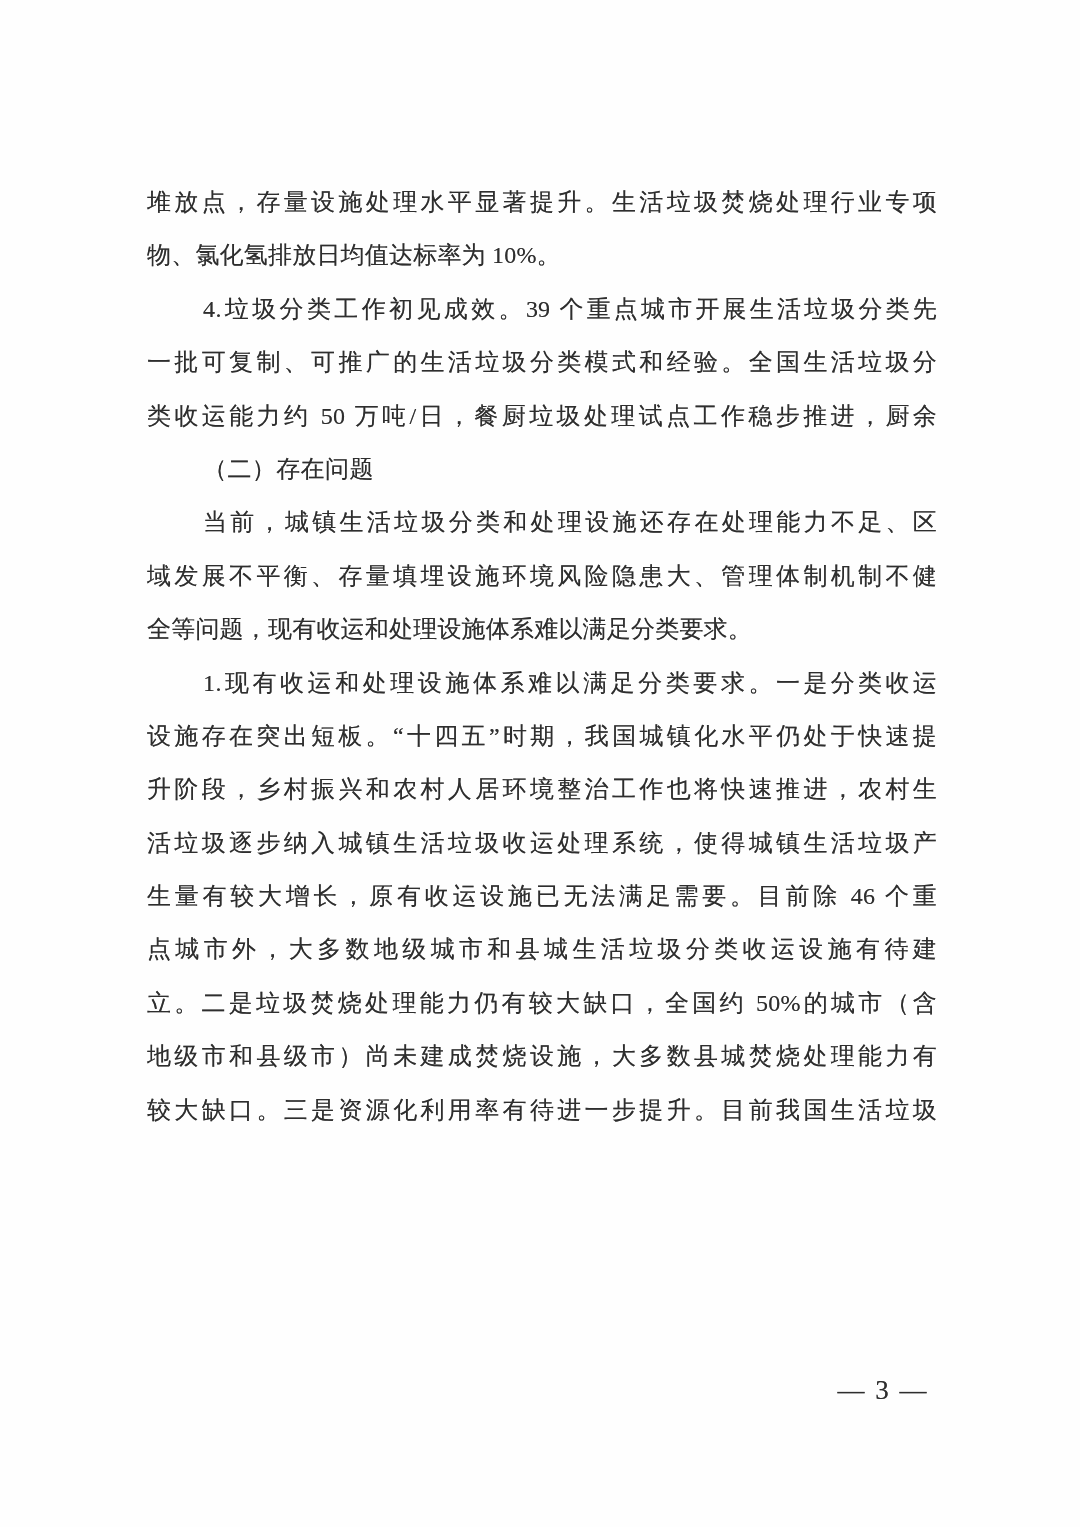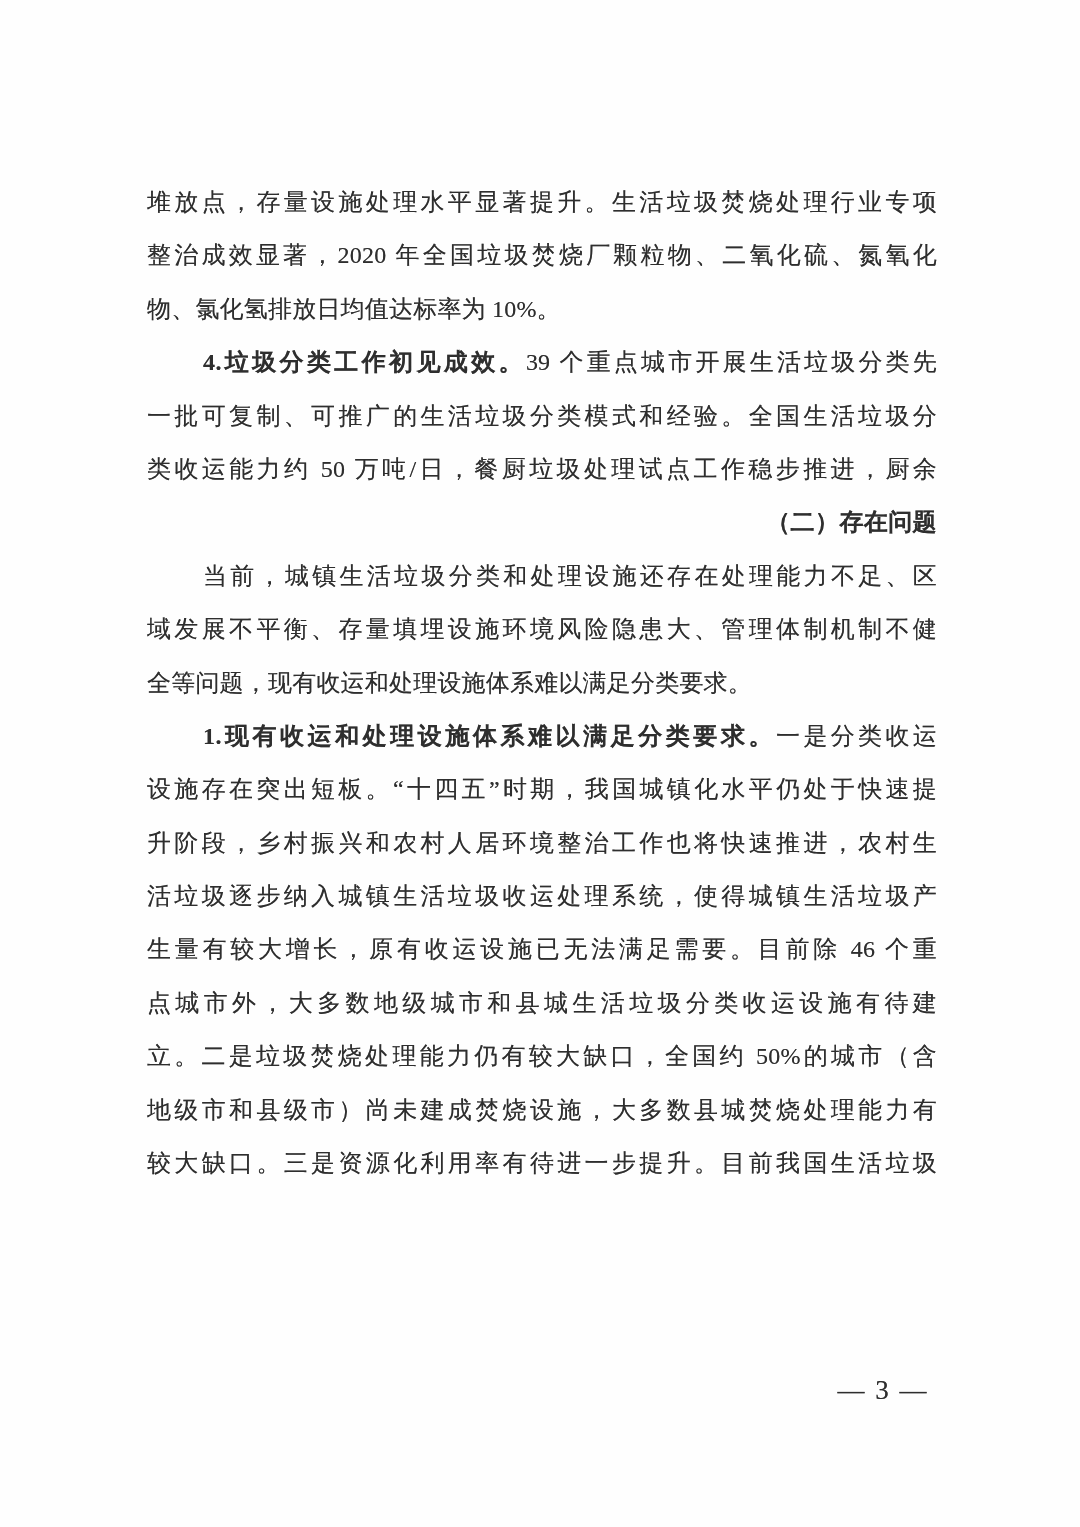--- a/index.html
+++ b/index.html
@@ -40,25 +40,24 @@
 
   .line.justify {
     white-space: normal;
     text-align: justify;
     text-align-last: justify;
     text-justify: inter-character;
   }
 
   .line.indent {
     text-indent: 56px;
-    text-align: right;
   }
 
   .bold {
-    font-weight: 700;
+    font-weight: 400;
     letter-spacing: 0.4px;
   }
 
   .page-number {
     position: absolute;
     left: 828px;
     top: 1372px;
     width: 110px;
     font-size: 27px;
     line-height: 36px;
@@ -71,21 +70,20 @@
 </style>
 </head>
 <body>
 
 <div class="page">
 
   <div class="body-text">
 
     <div class="line justify"><span>堆放点，存量设施处理水平显著提升。生活垃圾焚烧处理行业专项</span></div>
 
-    <div class="line justify"><span>整治成效显著，2020 年全国垃圾焚烧厂颗粒物、二氧化硫、氮氧化</span></div>
 
     <div class="line"><span>物、氯化氢排放日均值达标率为 10%。</span></div>
 
     <div class="line justify indent"><span class="bold">4.垃圾分类工作初见成效。</span><span>39 个重点城市开展生活垃圾分类先</span></div>
 
 
 
     <div class="line justify"><span>一批可复制、可推广的生活垃圾分类模式和经验。全国生活垃圾分</span></div>
 
     <div class="line justify"><span>类收运能力约 50 万吨/日，餐厨垃圾处理试点工作稳步推进，厨余</span></div>

